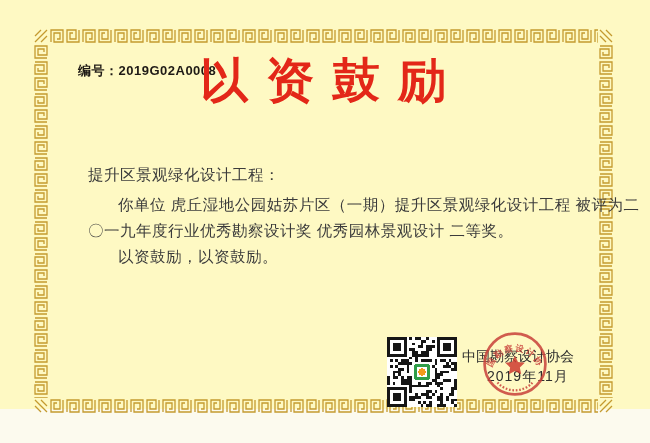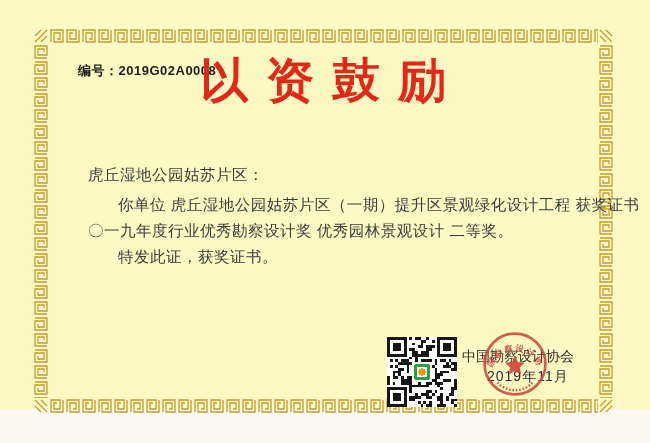--- a/index.html
+++ b/index.html
@@ -449,24 +449,24 @@
         <g stroke="#c49a2f" stroke-width="1.3" transform="rotate(270 8 8)">
           <path d="M2 14 L14 2 M2 8 L8 2 M8 14 L14 8" fill="none"></path>
         </g>
       </svg>
     </div>
 
   <div class="cert-number">编号：2019G02A0008</div>
 
   <div class="cert-title">以资鼓励</div>
 
-  <div class="body-line l-recipient">虎丘湿地公园姑苏片区：</div>
-  <div class="body-line l-body1">你单位  虎丘湿地公园姑苏片区（一期）提升区景观绿化设计工程  获奖证书</div>
+  <div class="body-line l-recipient">提升区景观绿化设计工程：</div>
+  <div class="body-line l-body1">你单位  虎丘湿地公园姑苏片区（一期）提升区景观绿化设计工程  被评为二</div>
   <div class="body-line l-body2">〇一九年度行业优秀勘察设计奖 优秀园林景观设计 二等奖。</div>
-  <div class="body-line l-body3">特发此证，获奖证书。</div>
+  <div class="body-line l-body3">以资鼓励，以资鼓励。</div>
 
   <div class="issuer">中国勘察设计协会</div>
   <div class="issue-date">2019年11月</div>
 
   <div class="qr">
     <svg id="qr-svg" viewBox="0 0 25 25" shape-rendering="crispEdges" aria-hidden="true">
         <rect x="8" y="0" width="1" height="1" fill="#161616"></rect>
         <rect x="10" y="0" width="1" height="1" fill="#161616"></rect>
         <rect x="11" y="0" width="1" height="1" fill="#161616"></rect>
         <rect x="14" y="0" width="1" height="1" fill="#161616"></rect>

